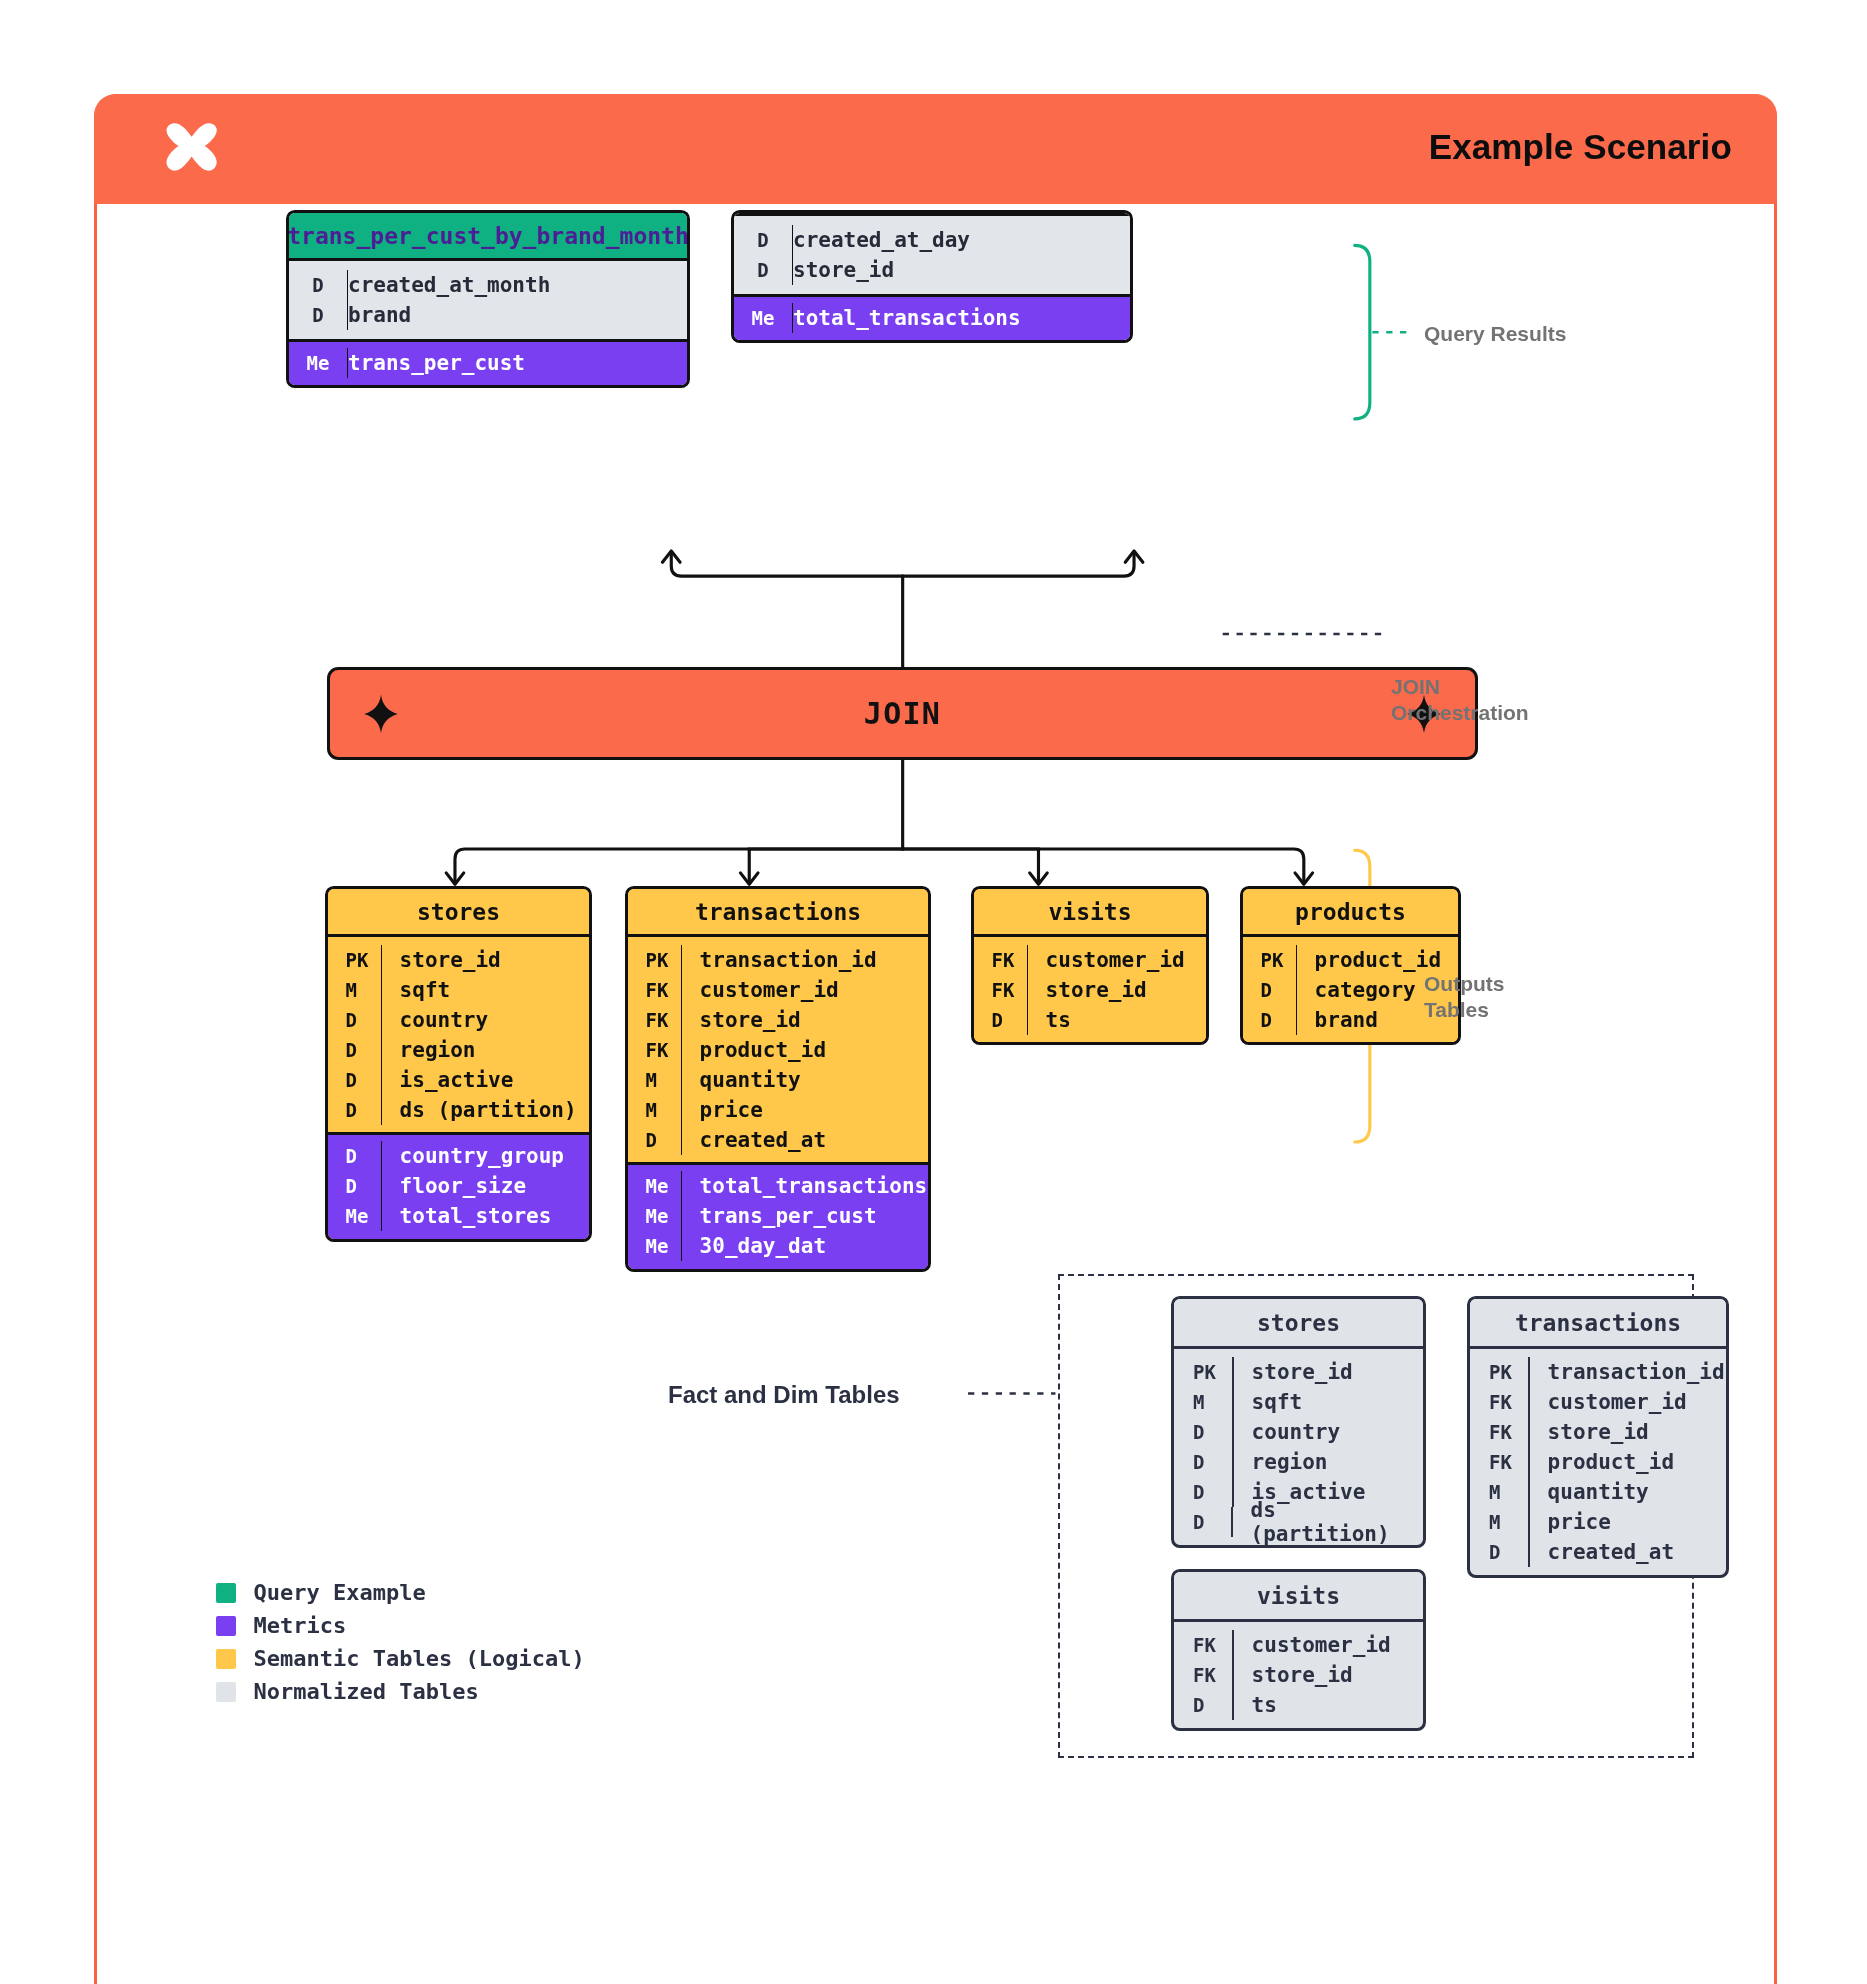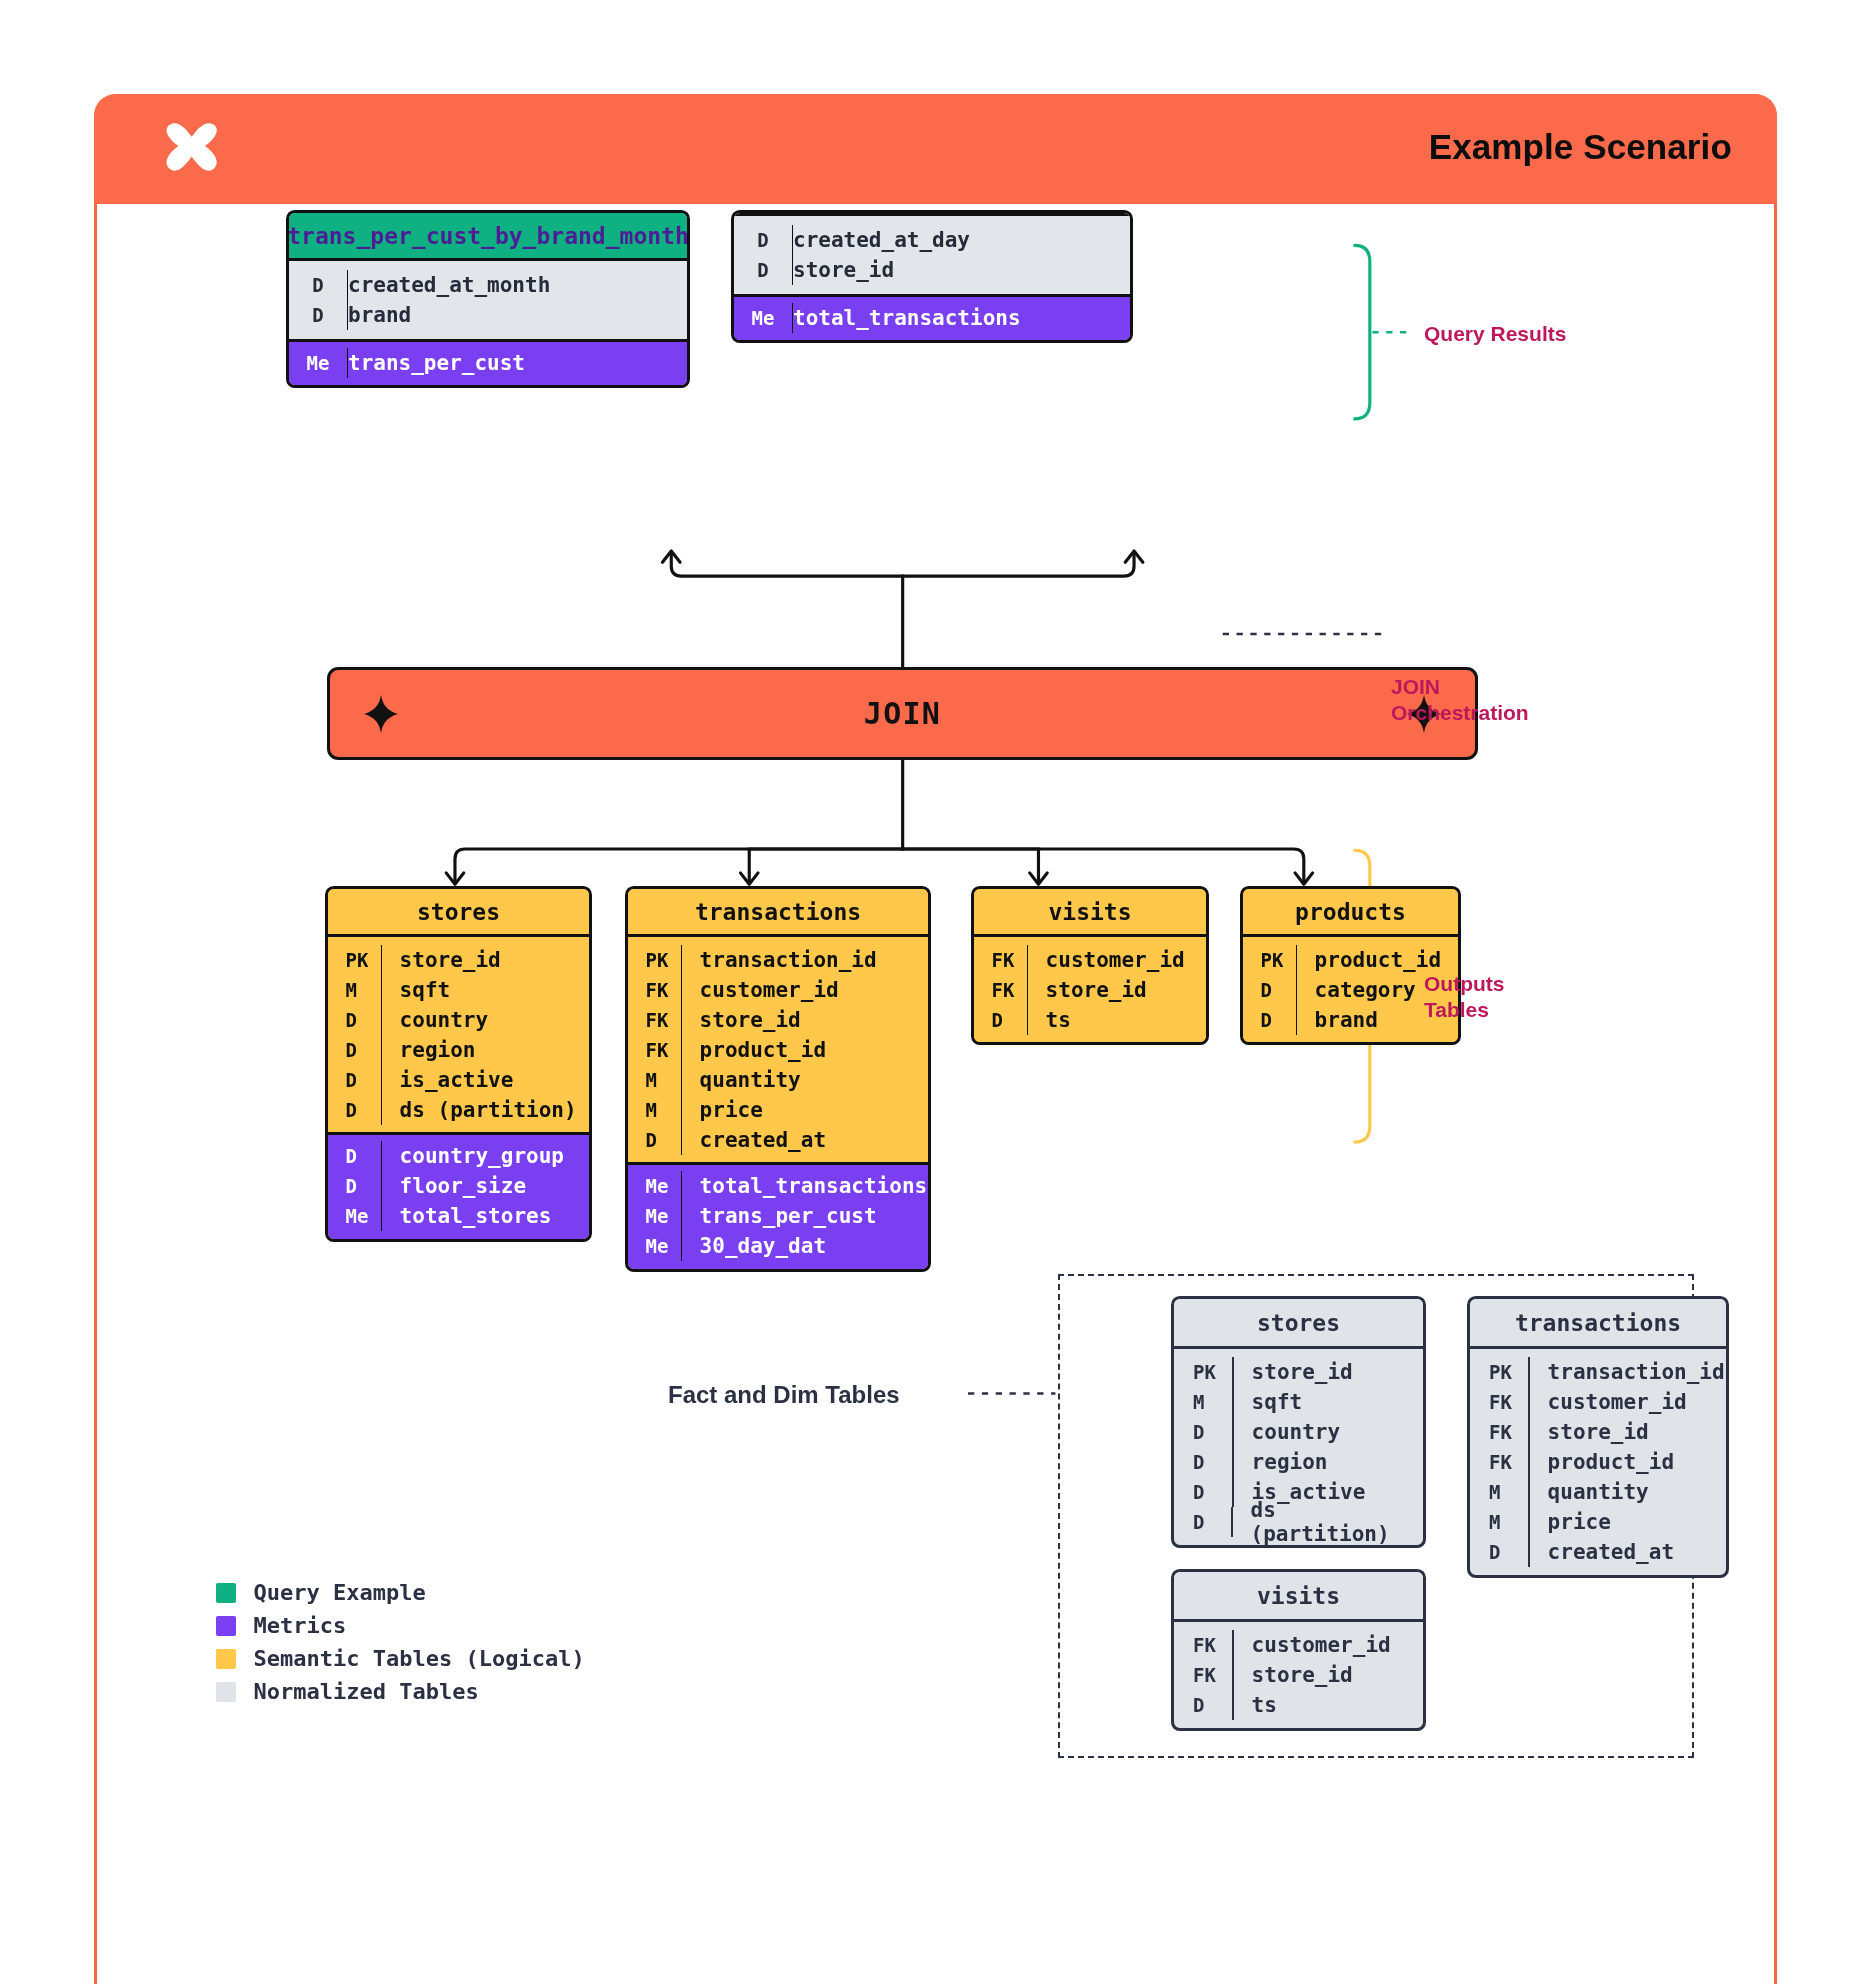--- a/index.html
+++ b/index.html
@@ -78,21 +78,21 @@
     display:flex;align-items:center;justify-content:center;
   }
   #joinbar .jlabel{font-size:30px;font-weight:bold;color:#111;letter-spacing:1.3px;}
   .spark{position:absolute;top:50%;transform:translateY(-50%);width:40px;height:40px;}
   .spark.l{left:31px;} .spark.r{right:31px;}
 
   
   #wires{position:absolute;left:0;top:0;width:1683px;height:1792px;pointer-events:none;}
 
   
-  .blabel{position:absolute;font-size:21px;font-weight:bold;color:#be185d;line-height:1.25;}
+  .blabel{position:absolute;font-size:21px;font-weight:bold;color:#737373;line-height:1.25;}
 
   
   #factbox{
     position:absolute;left:961px;top:1177px;width:636px;height:484px;
     border:2.5px dashed #2b3142;box-sizing:border-box;
   }
   #factlabel{position:absolute;left:571px;top:1284px;font-size:24px;font-weight:bold;color:#2b3142;}
 
   
   #legend{position:absolute;left:119px;top:1479px;}

